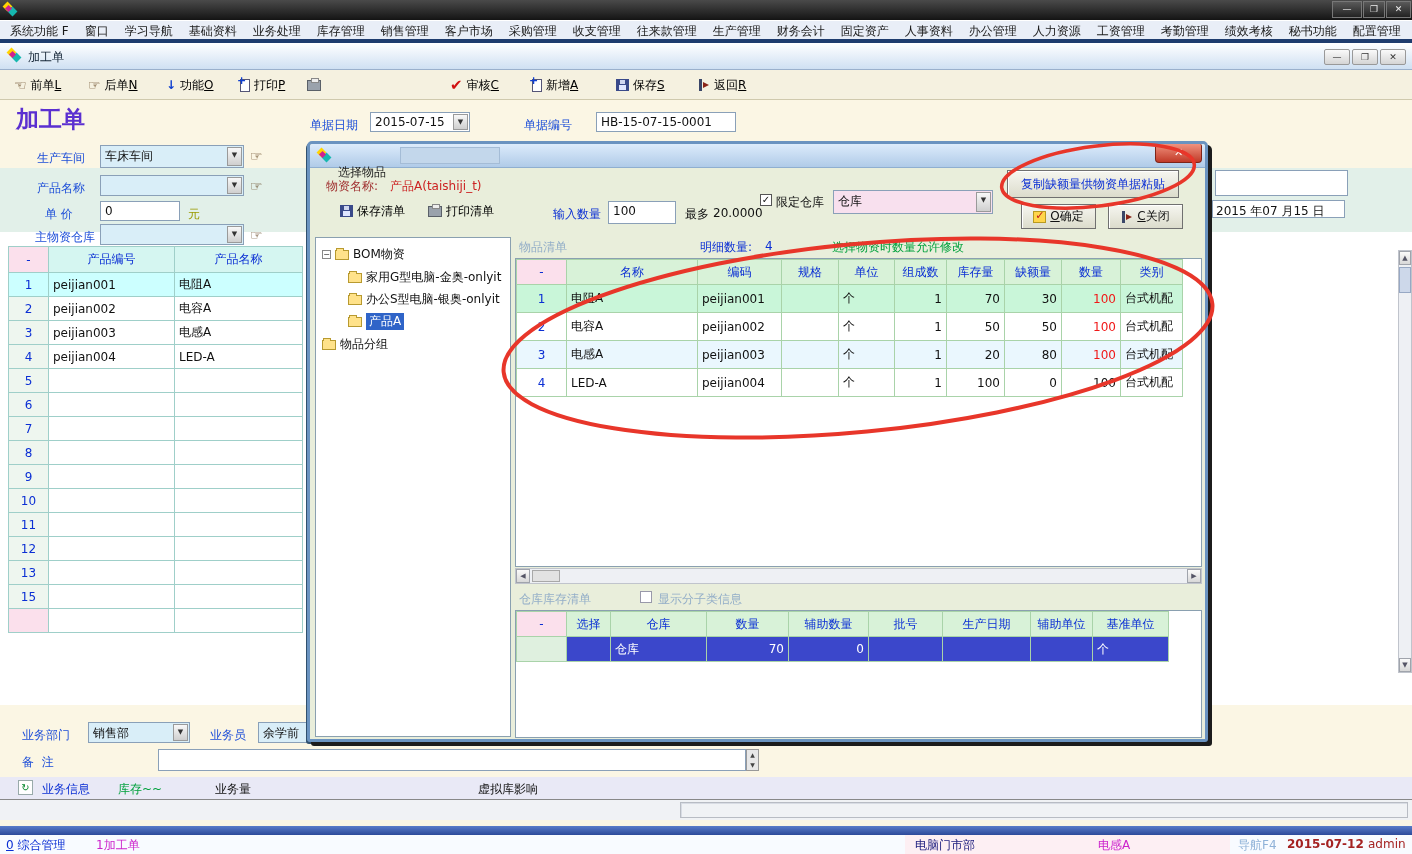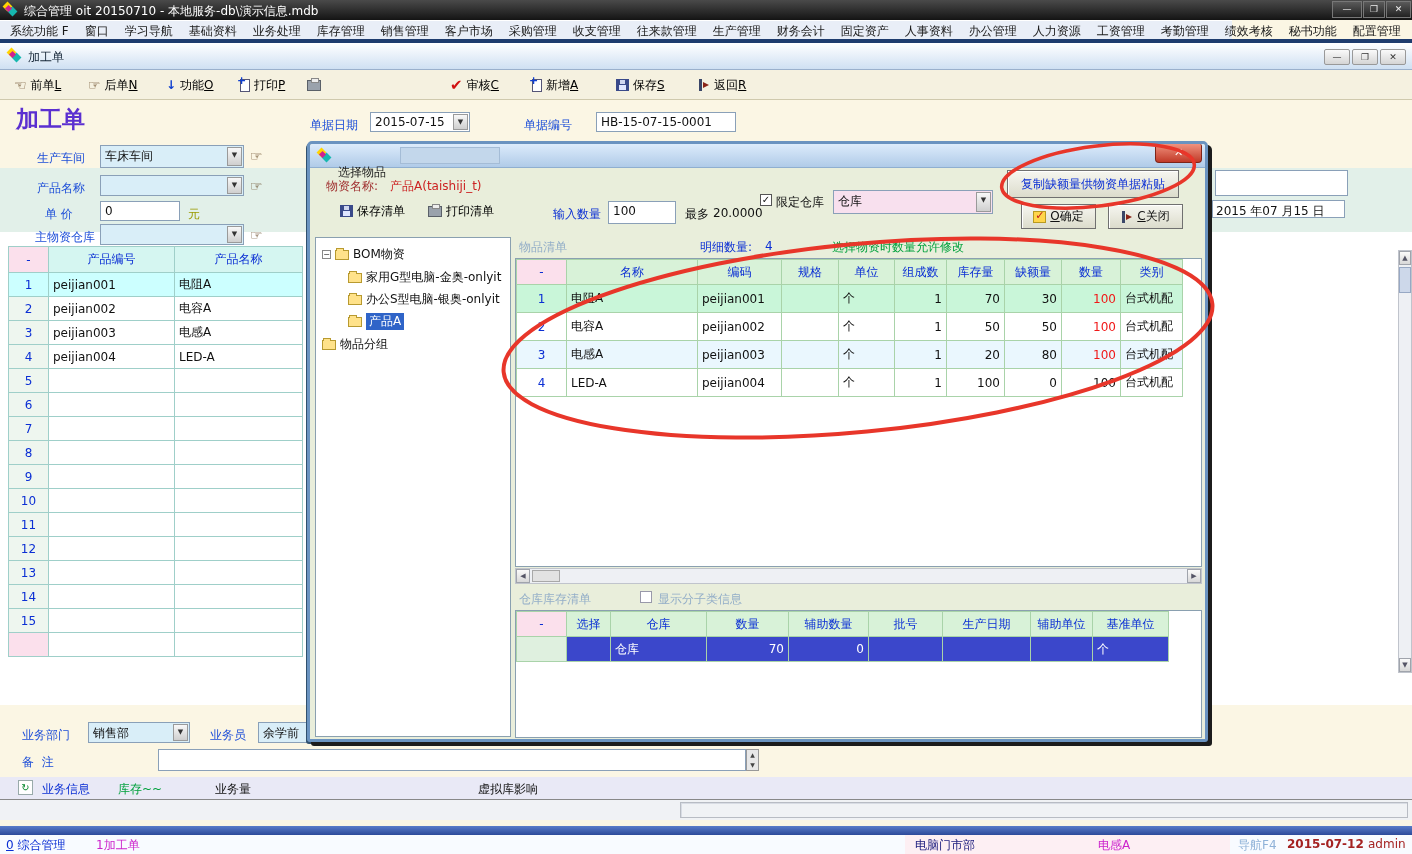--- a/index.html
+++ b/index.html
@@ -7,21 +7,21 @@
   .screen { position:relative; width:1412px; height:854px; overflow:hidden;
             background:#fbf6e4; font-size:12px; color:#111; }
   .abs { position:absolute; }
 
   
   .titlebar { left:0; top:0; width:1412px; height:20px;
     background:linear-gradient(#4a4a4a,#141414); color:#fff; z-index:3; }
   .titlebar .t { position:absolute; left:24px; top:3px; font-size:12px; }
   .winbtn { position:absolute; top:1px; height:17px; background:linear-gradient(#5a5a5a,#222);
     border:1px solid #777; color:#eee; text-align:center; font-size:9px; line-height:15px; }
-  .menubar { left:0; top:20px; width:1232px; height:19px; background:#e9eef7;
+  .menubar { left:0; top:20px; width:1412px; height:19px; background:#e9eef7;
     border-top:1px solid #fff; z-index:3; padding-left:2px; white-space:nowrap; }
   .menubar span { display:inline-block; padding:2px 8px 0 8px; color:#1a1a1a; }
   .navline { left:0; top:39px; width:1412px; height:4px; background:#1e3c6e; z-index:3; }
 
   .mditbar { left:0; top:43px; width:1412px; height:27px;
     background:linear-gradient(#ffffff,#cfe0f2); border-bottom:1px solid #9ab0cc; z-index:3; }
   .mdibtn { position:absolute; top:6px; width:26px; height:16px;
     background:linear-gradient(#fafafa,#d5d5d5); border:1px solid #999; border-radius:2px;
     text-align:center; font-size:9px; line-height:14px; color:#333; }
 
@@ -143,21 +143,20 @@
 
   .annot { left:0; top:0; width:1412px; height:854px; z-index:9; pointer-events:none; }
 </style>
 </head>
 <body>
 
 <div class="screen">
 
   <div class="abs titlebar">
     <span class="gem abs" style="left:4px;top:3px"><i class="g1"></i><i class="g2"></i><i class="g3"></i></span>
-    <span class="t">综合管理 oit 20150710 - 本地服务-db\演示信息.mdb</span>
     <span class="winbtn" style="left:1332px;width:30px">—</span>
     <span class="winbtn" style="left:1363px;width:22px">❐</span>
     <span class="winbtn" style="left:1386px;width:25px">✕</span>
   </div>
 
   <div class="abs menubar">
     <span>系统功能 F</span><span>窗口</span><span>学习导航</span><span>基础资料</span><span>业务处理</span><span>库存管理</span><span>销售管理</span><span>客户市场</span><span>采购管理</span><span>收支管理</span><span>往来款管理</span><span>生产管理</span><span>财务会计</span><span>固定资产</span><span>人事资料</span><span>办公管理</span><span>人力资源</span><span>工资管理</span><span>考勤管理</span><span>绩效考核</span><span>秘书功能</span><span>配置管理</span>
   </div>
   <div class="abs navline"></div>
 
@@ -303,25 +302,20 @@
             <td></td>
             <td></td>
           </tr>
       <tr>
             <td class="no">12</td>
             <td></td>
             <td></td>
           </tr>
       <tr>
             <td class="no">13</td>
-            <td></td>
-            <td></td>
-          </tr>
-      <tr>
-            <td class="no">14</td>
             <td></td>
             <td></td>
           </tr>
       <tr>
             <td class="no">15</td>
             <td></td>
             <td></td>
           </tr>
       <tr>
             <td class="no" style="background:#fbe0ec"></td>

